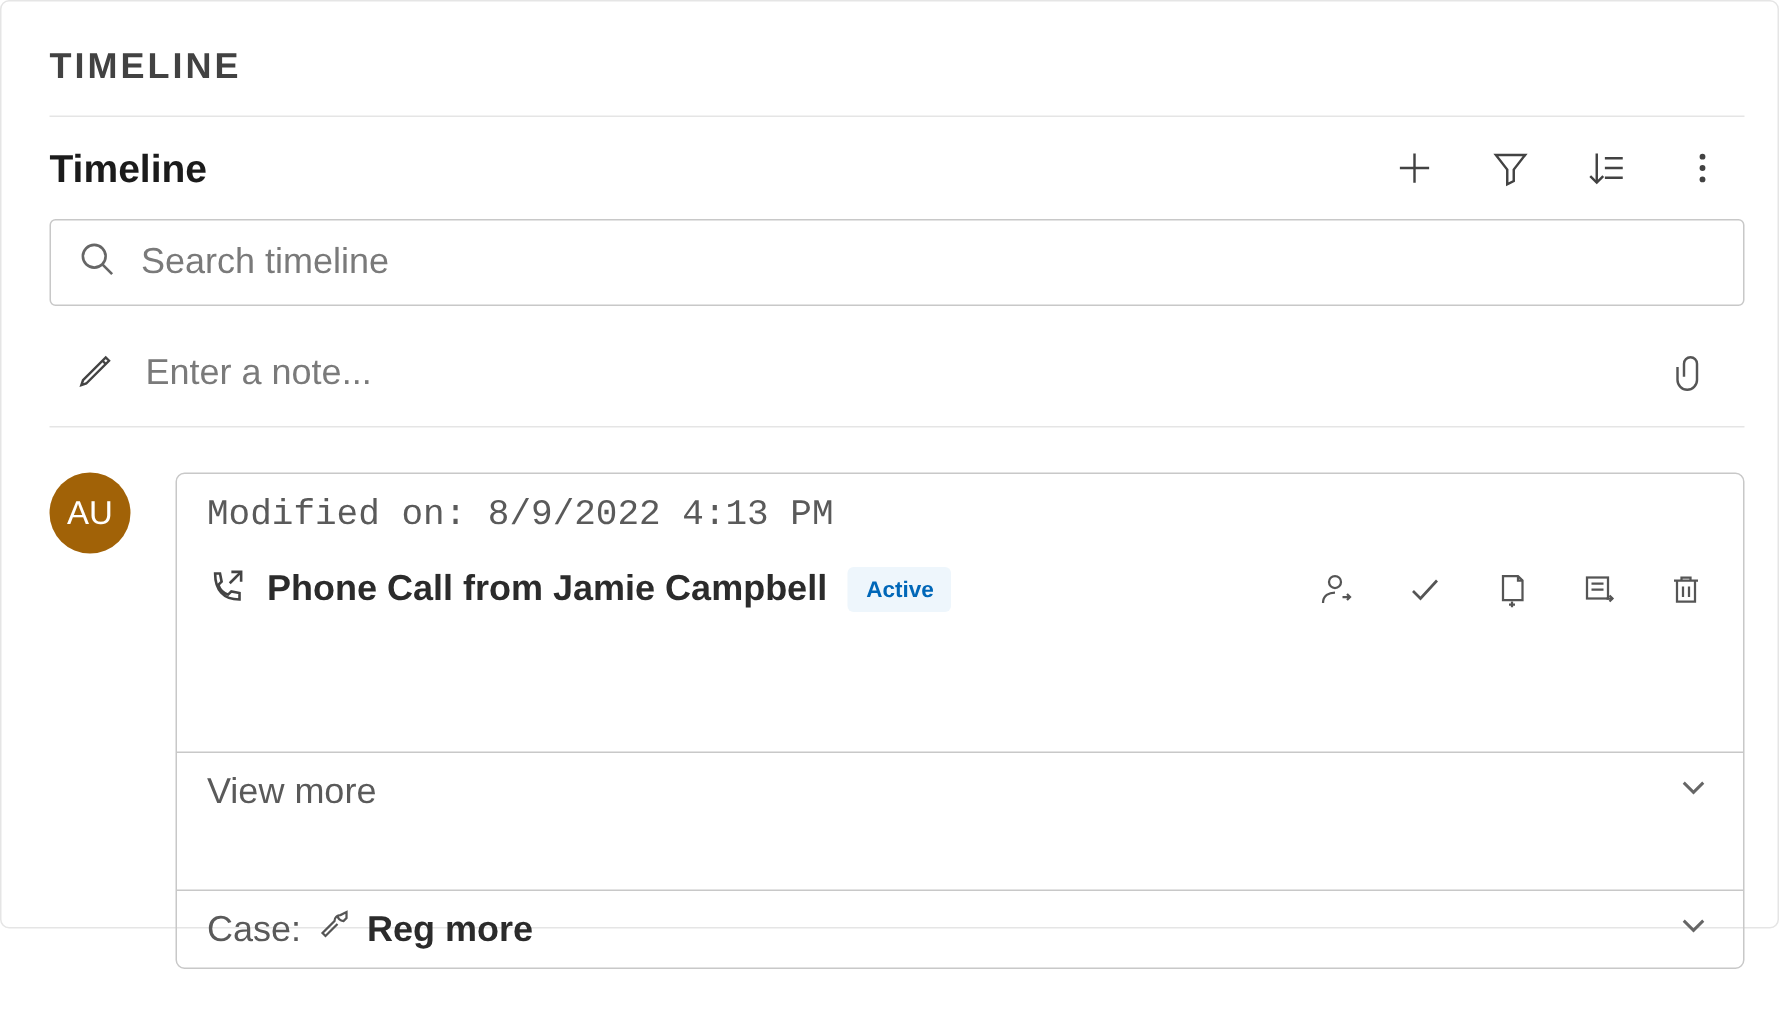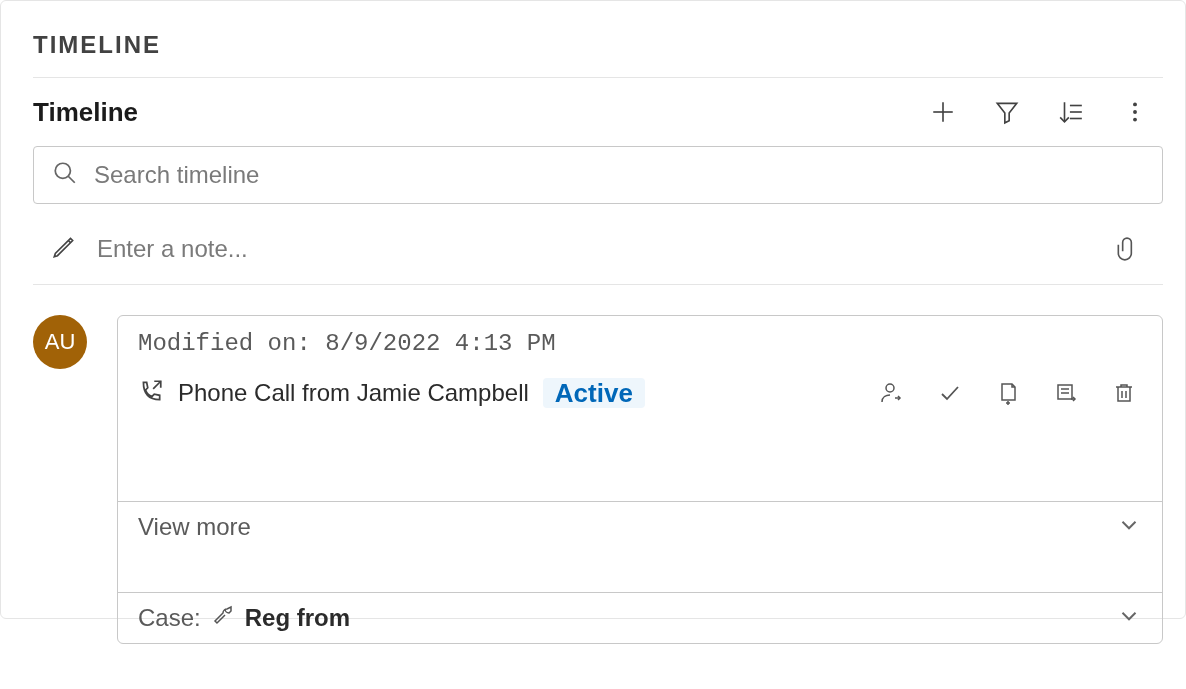--- a/index.html
+++ b/index.html
@@ -124,32 +124,32 @@
     margin-bottom: 18px;
     font-family: Liberation Mono, monospace;
   }
   .activity-line {
     display: flex;
     align-items: center;
     gap: 14px;
   }
   .activity-title {
     font-size: 24px;
-    font-weight: 400;
+    font-weight: 700;
     color: #2b2b2b;
   }
   .badge {
     display: inline-flex;
     align-items: center;
     height: 30px;
     padding: 0 12px;
     border-radius: 4px;
     background: #eef6fc;
     color: #0067b8;
-    font-size: 26px;
+    font-size: 15px;
     font-weight: 600;
   }
   .activity-actions {
     margin-left: auto;
     display: flex;
     align-items: center;
     gap: 22px;
   }
   .activity-actions .icon-btn svg { width: 24px; height: 24px; }
   .card-row {
@@ -312,21 +312,21 @@
       </div>
 
       <div class="card-row">
         <span class="card-row-label">
           <span>Case: </span>
           <span>
             <svg width="24" height="24" viewBox="0 0 24 24" fill="none" stroke="#555" stroke-width="1.5">
                 <path d="M14 6 a4 4 0 0 0 4 4 L20 8 L20 4 L16 6 a4 4 0 0 0 -4 4 L4 18 L6 20 L14 12"></path>
               </svg>
           </span>
-          <span class="card-row-value">Reg from</span>
+          <span class="card-row-value">Reg more</span>
         </span>
         <span class="chev">
           <svg viewBox="0 0 24 24" fill="none" stroke="currentColor" stroke-width="1.8">
               <polyline points="6 9 12 15 18 9"></polyline>
             </svg>
         </span>
       </div>
     </div>
   </div>
 

